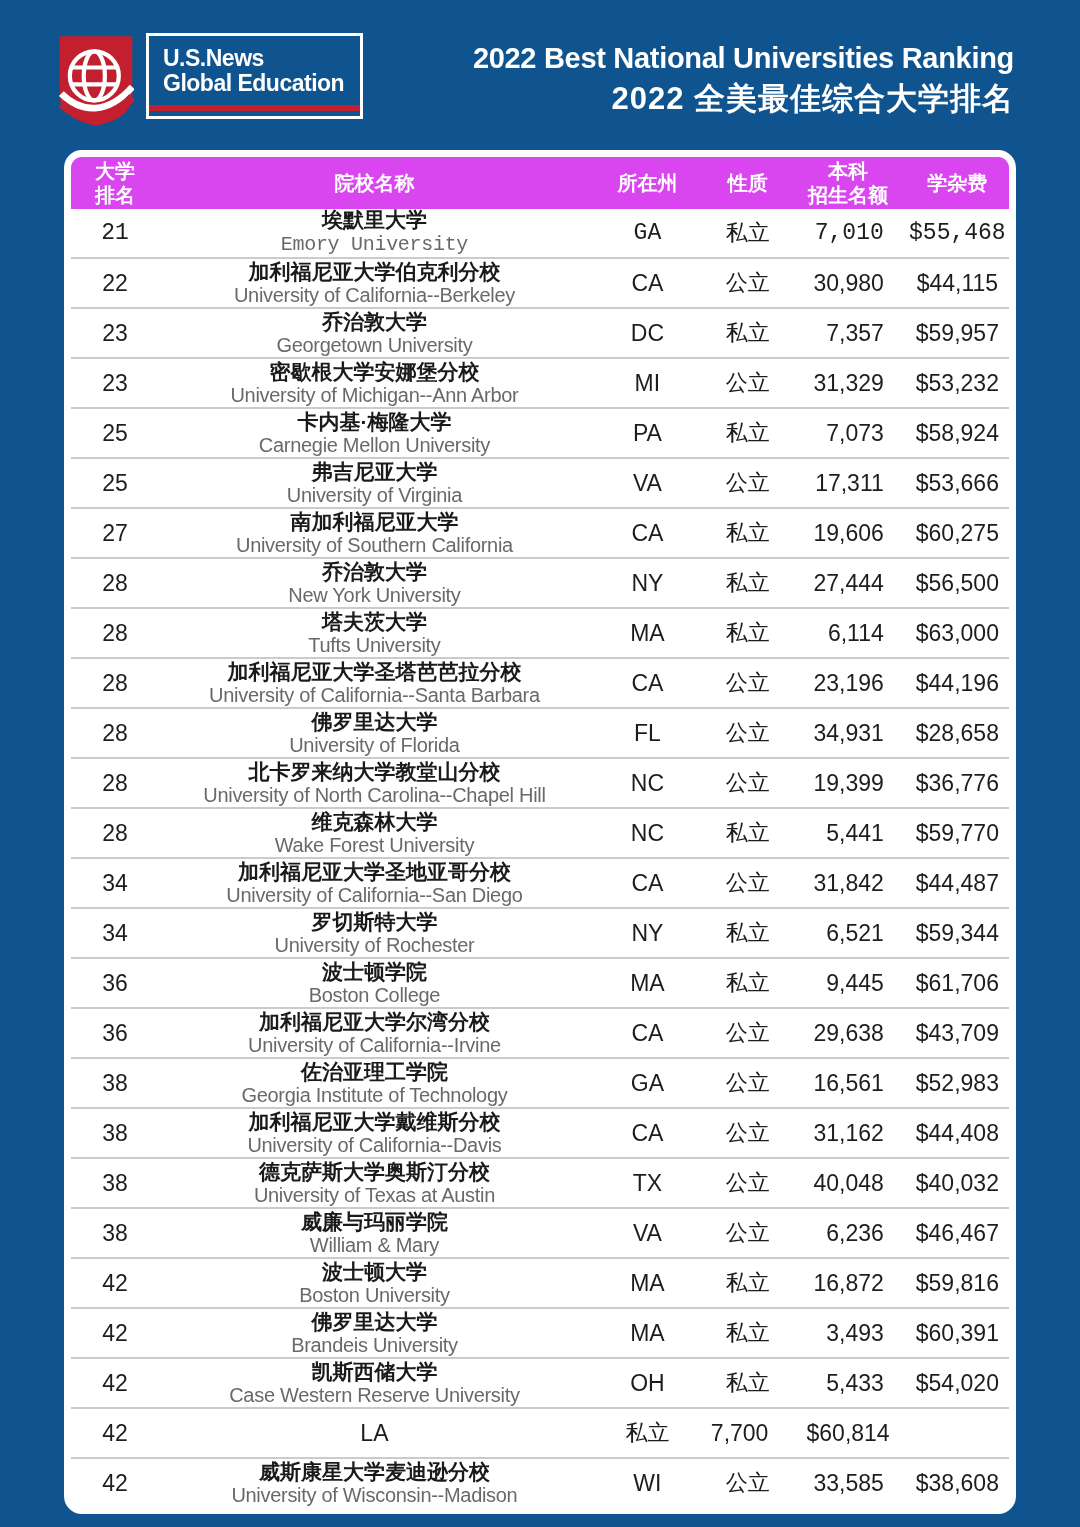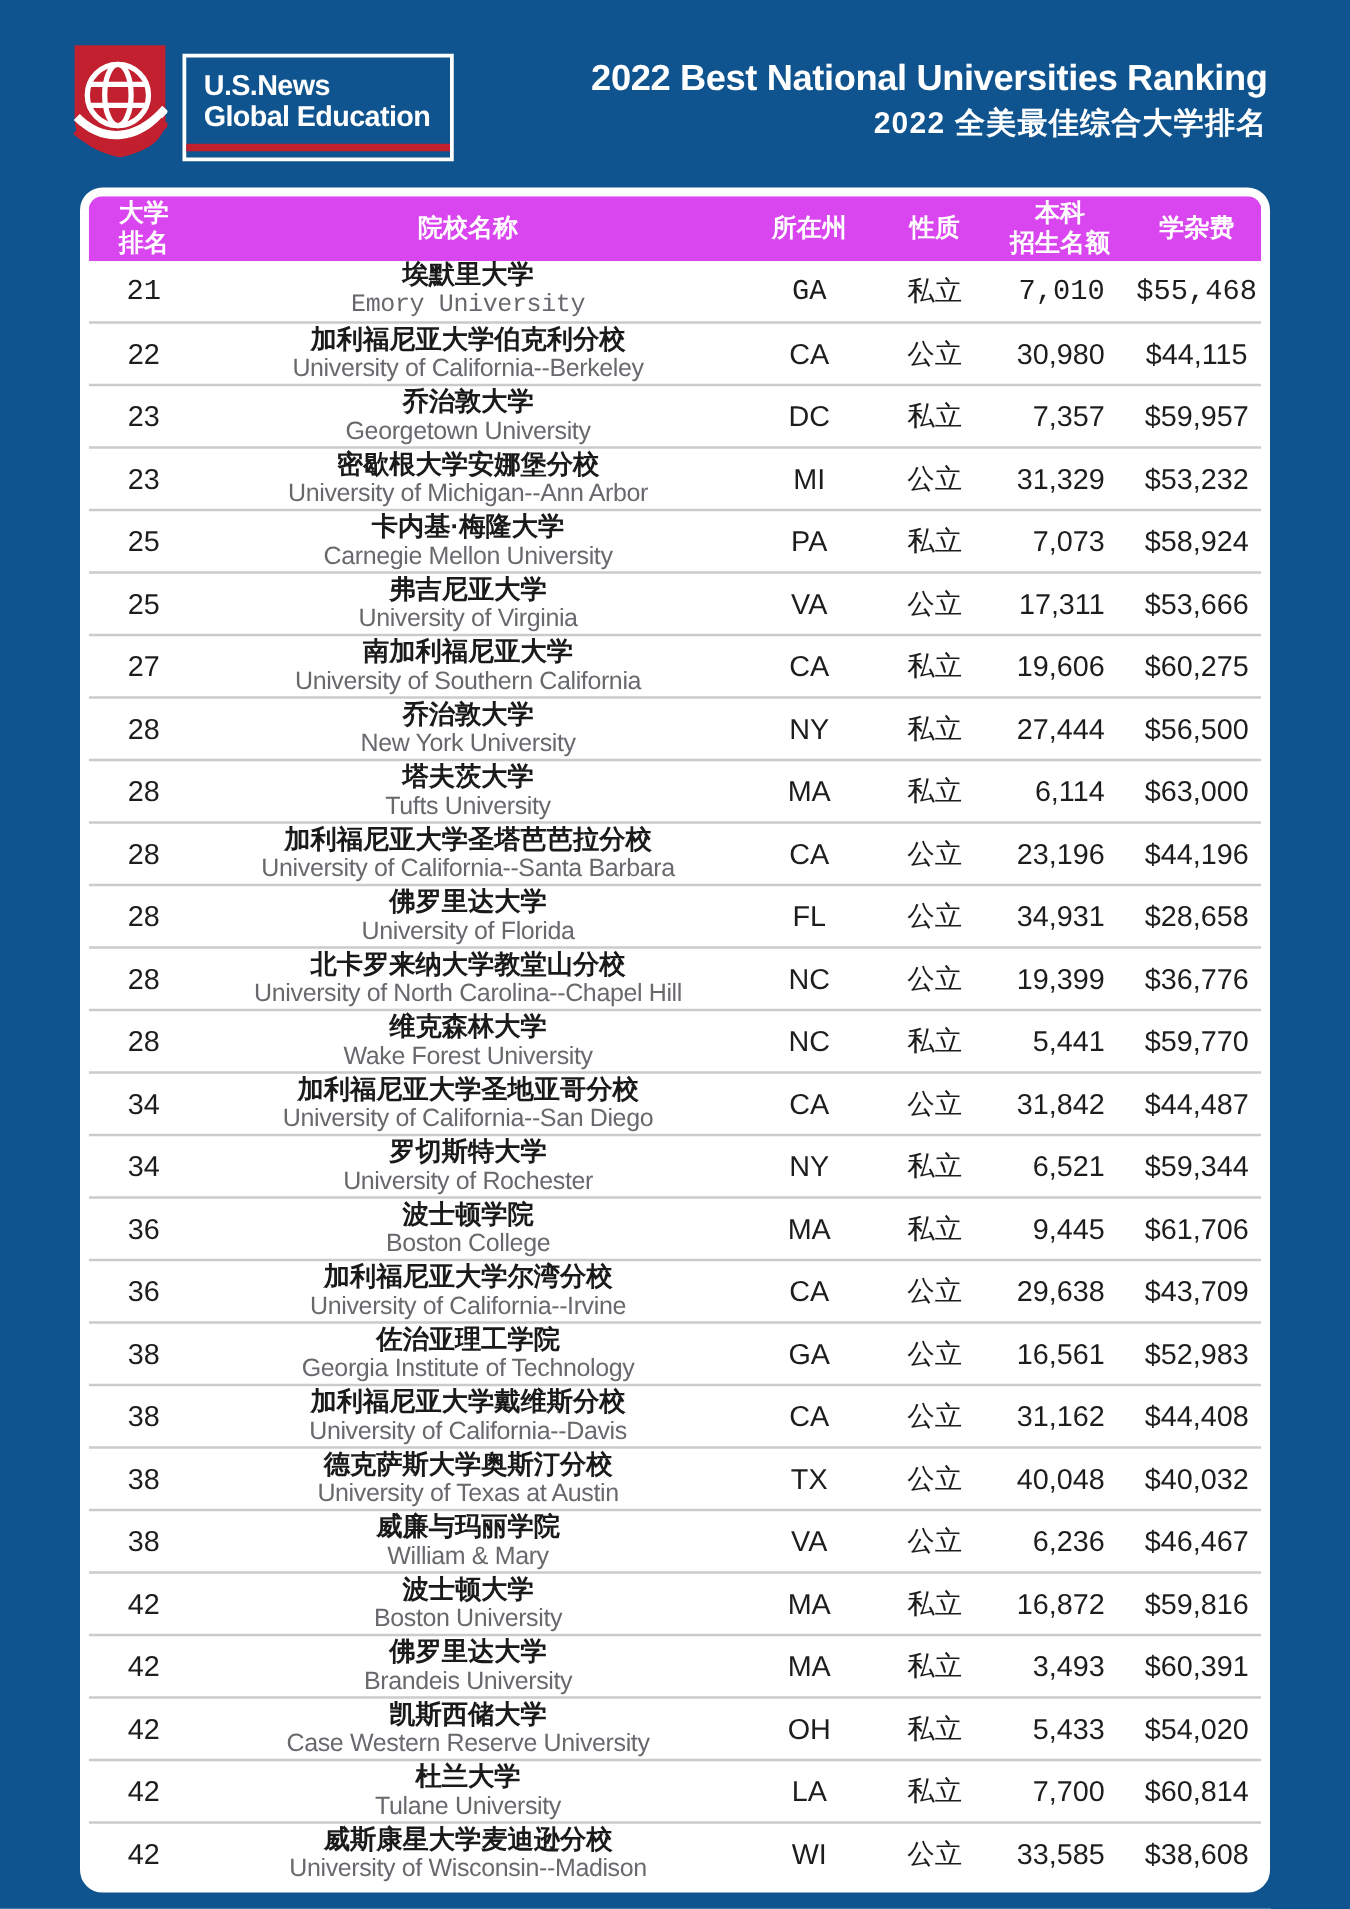--- a/index.html
+++ b/index.html
@@ -7,33 +7,33 @@
     width:1080px;height:1527px;
     background:#0F548E;
     font-family:"Liberation Sans","DejaVu Sans",sans-serif;
     overflow:hidden;
   }
   
   .top{
     display:flex;justify-content:space-between;align-items:center;
     padding:30px 66px 18px 58px;height:102px;box-sizing:content-box;
   }
-  .logo{display:flex;align-items:flex-end;gap:12px;}
+  .logo{display:flex;align-items:flex-start;gap:12px;}
   .logo-shield{width:76px;height:96px;flex:0 0 auto;}
   .logo-box{
     position:relative;border:3px solid #fff;
     padding:10px 16px 20px 14px;color:#fff;
   }
   .logo-box .l1,.logo-box .l2{
     font-weight:bold;font-size:23px;line-height:1.08;letter-spacing:-0.5px;white-space:nowrap;
   }
   .logo-redbar{position:absolute;left:0;right:0;bottom:5px;height:6px;background:#C2202F;}
   .titles{text-align:right;color:#fff;}
   .title-en{font-weight:bold;font-size:29px;line-height:1.3;letter-spacing:-0.3px;}
-  .title-zh{font-weight:bold;font-size:24px;line-height:1.45;letter-spacing:1px;}
+  .title-zh{font-weight:bold;font-size:31px;line-height:1.45;letter-spacing:1px;}
   
   .table-card{
     margin:0 64px;background:#fff;border:7px solid #fff;border-radius:18px;
     overflow:hidden;
   }
   .grid-row{
     display:grid;
     grid-template-columns:9.4% 45.9% 12.3% 9.1% 12.3% 11%;
     align-items:center;
   }
@@ -378,24 +378,20 @@
       <span class="name-en">Case Western Reserve University</span>
     </div>
     <div class="td">OH</div>
     <div class="td td-type">私立</div>
     <div class="td td-enroll">5,433</div>
     <div class="td">$54,020</div>
   </div>
 
   <div class="grid-row tr">
     <div class="td td-rank">42</div>
-    <div class="td td-name">
-      <span class="name-zh">杜兰大学</span>
-      <span class="name-en">Tulane University</span>
-    </div>
     <div class="td">LA</div>
     <div class="td td-type">私立</div>
     <div class="td td-enroll">7,700</div>
     <div class="td">$60,814</div>
   </div>
 
   <div class="grid-row tr">
     <div class="td td-rank">42</div>
     <div class="td td-name">
       <span class="name-zh">威斯康星大学麦迪逊分校</span>

